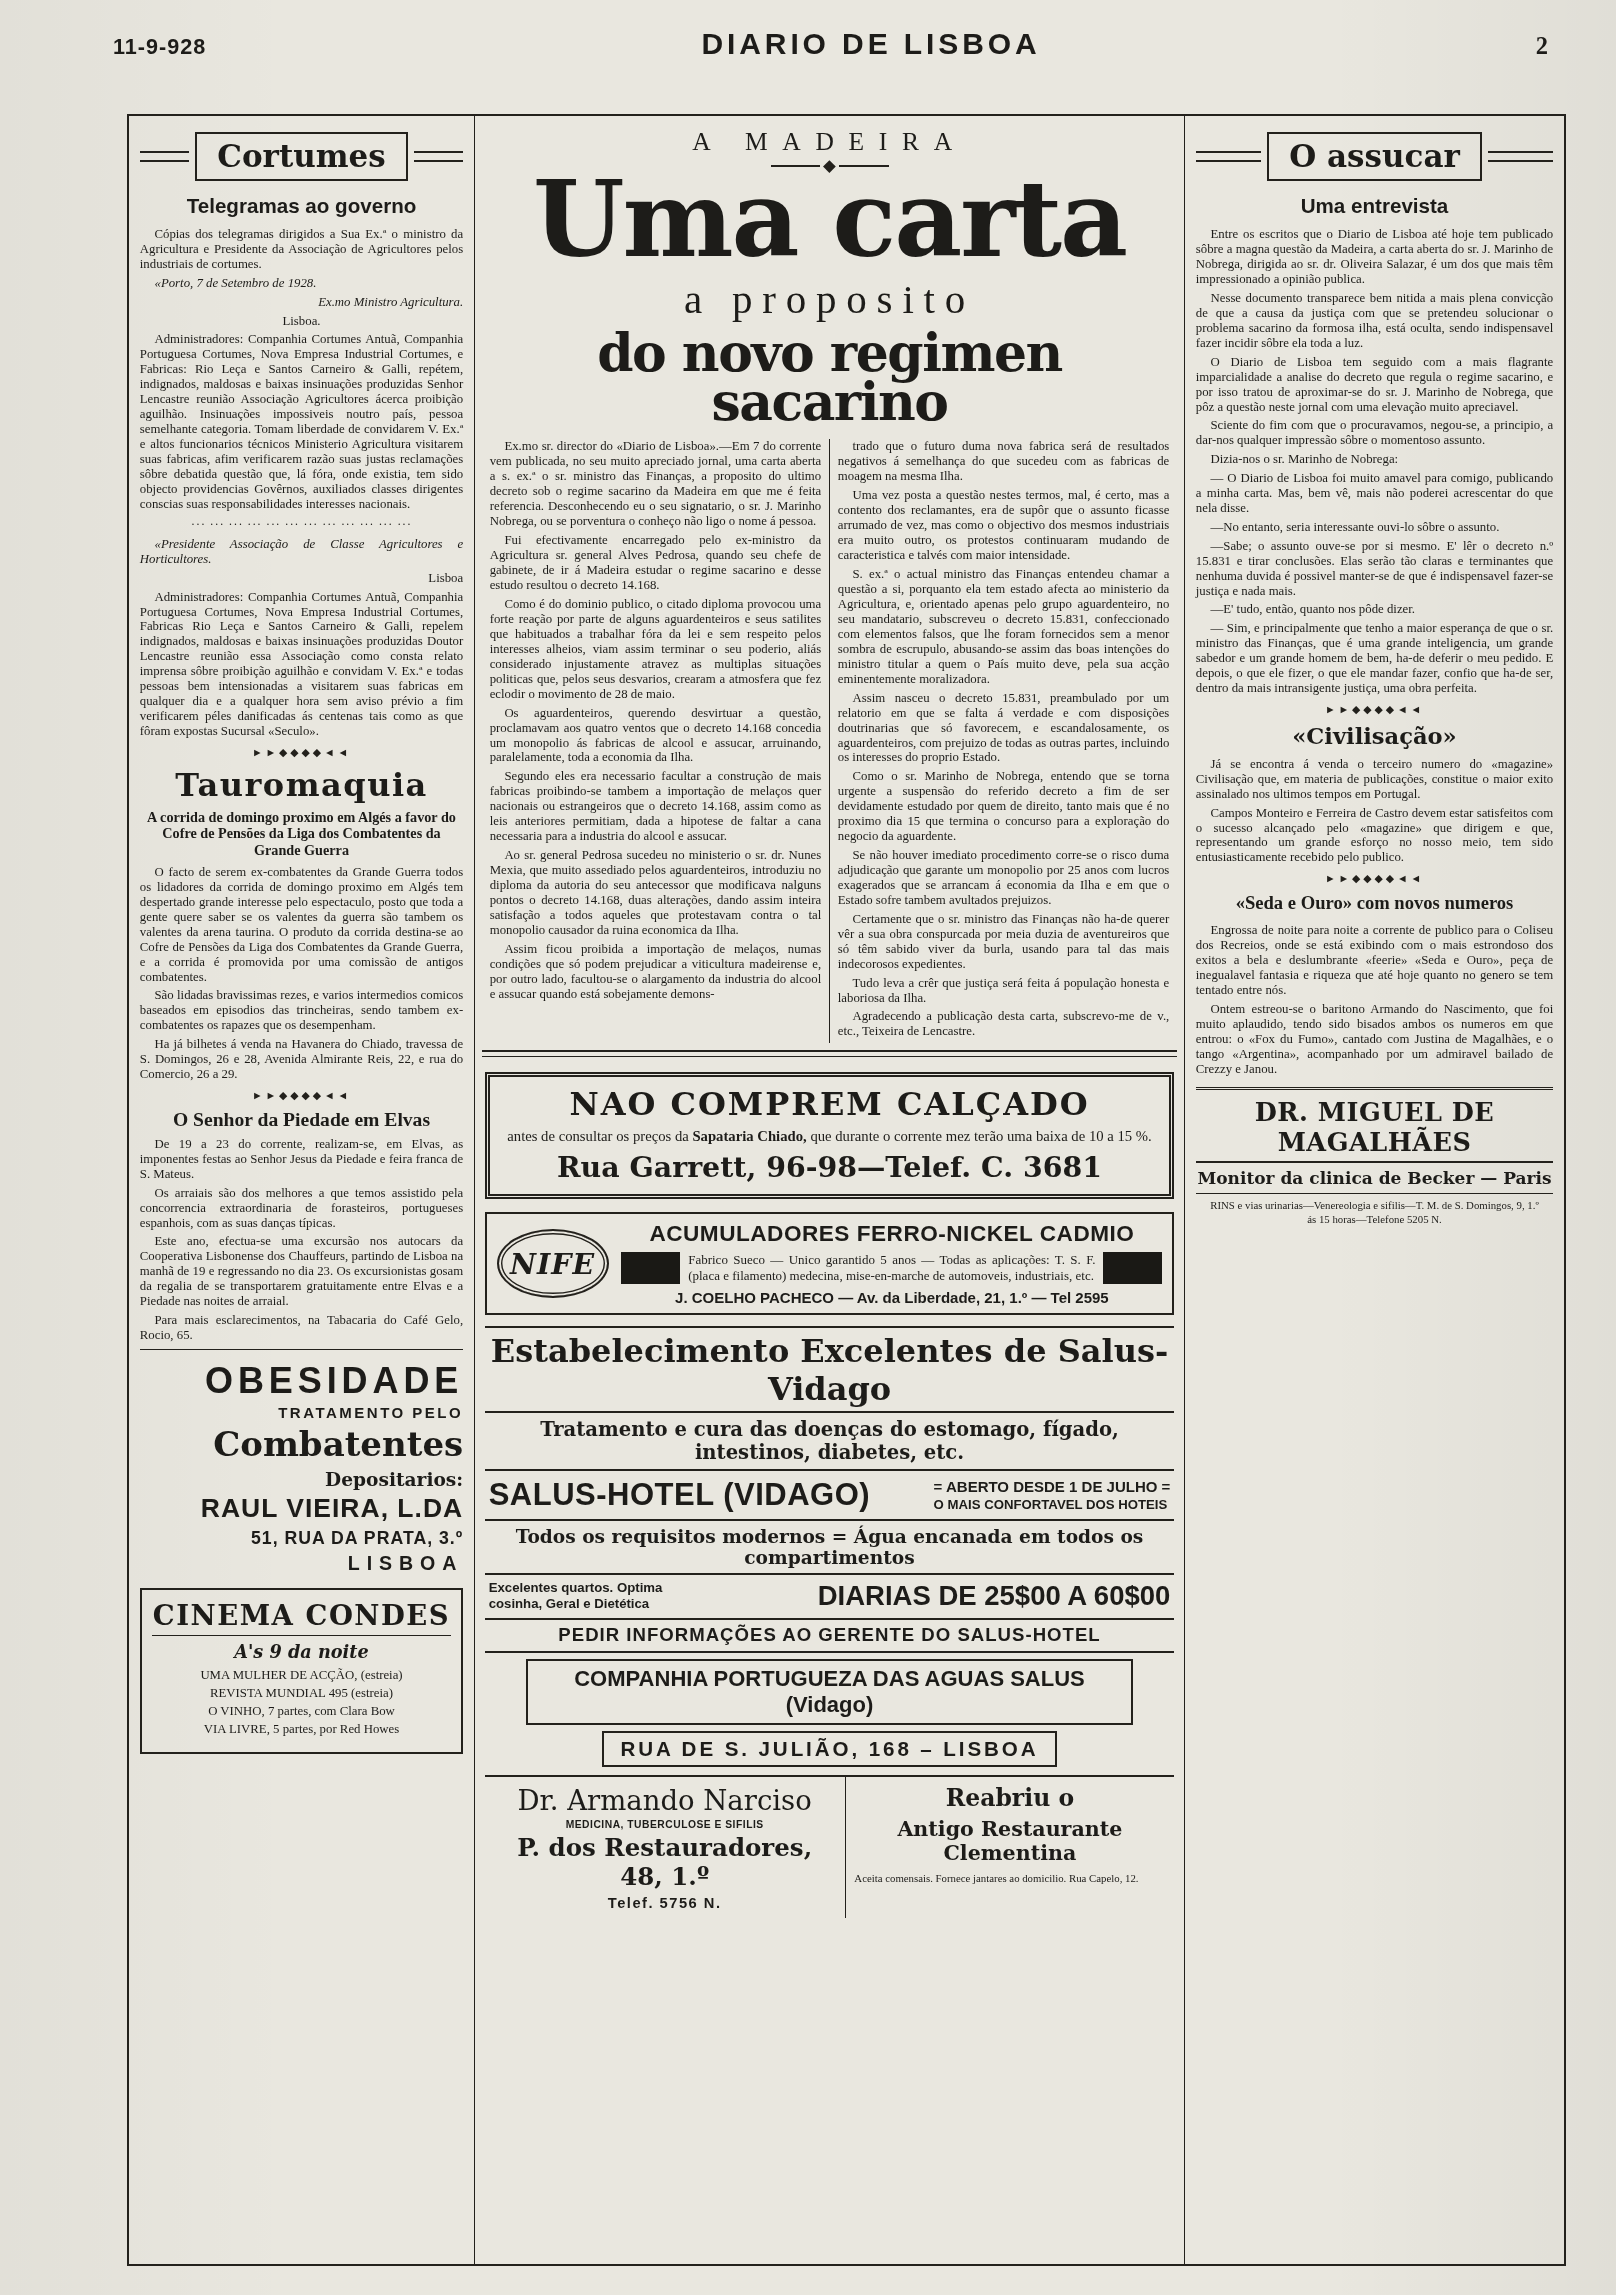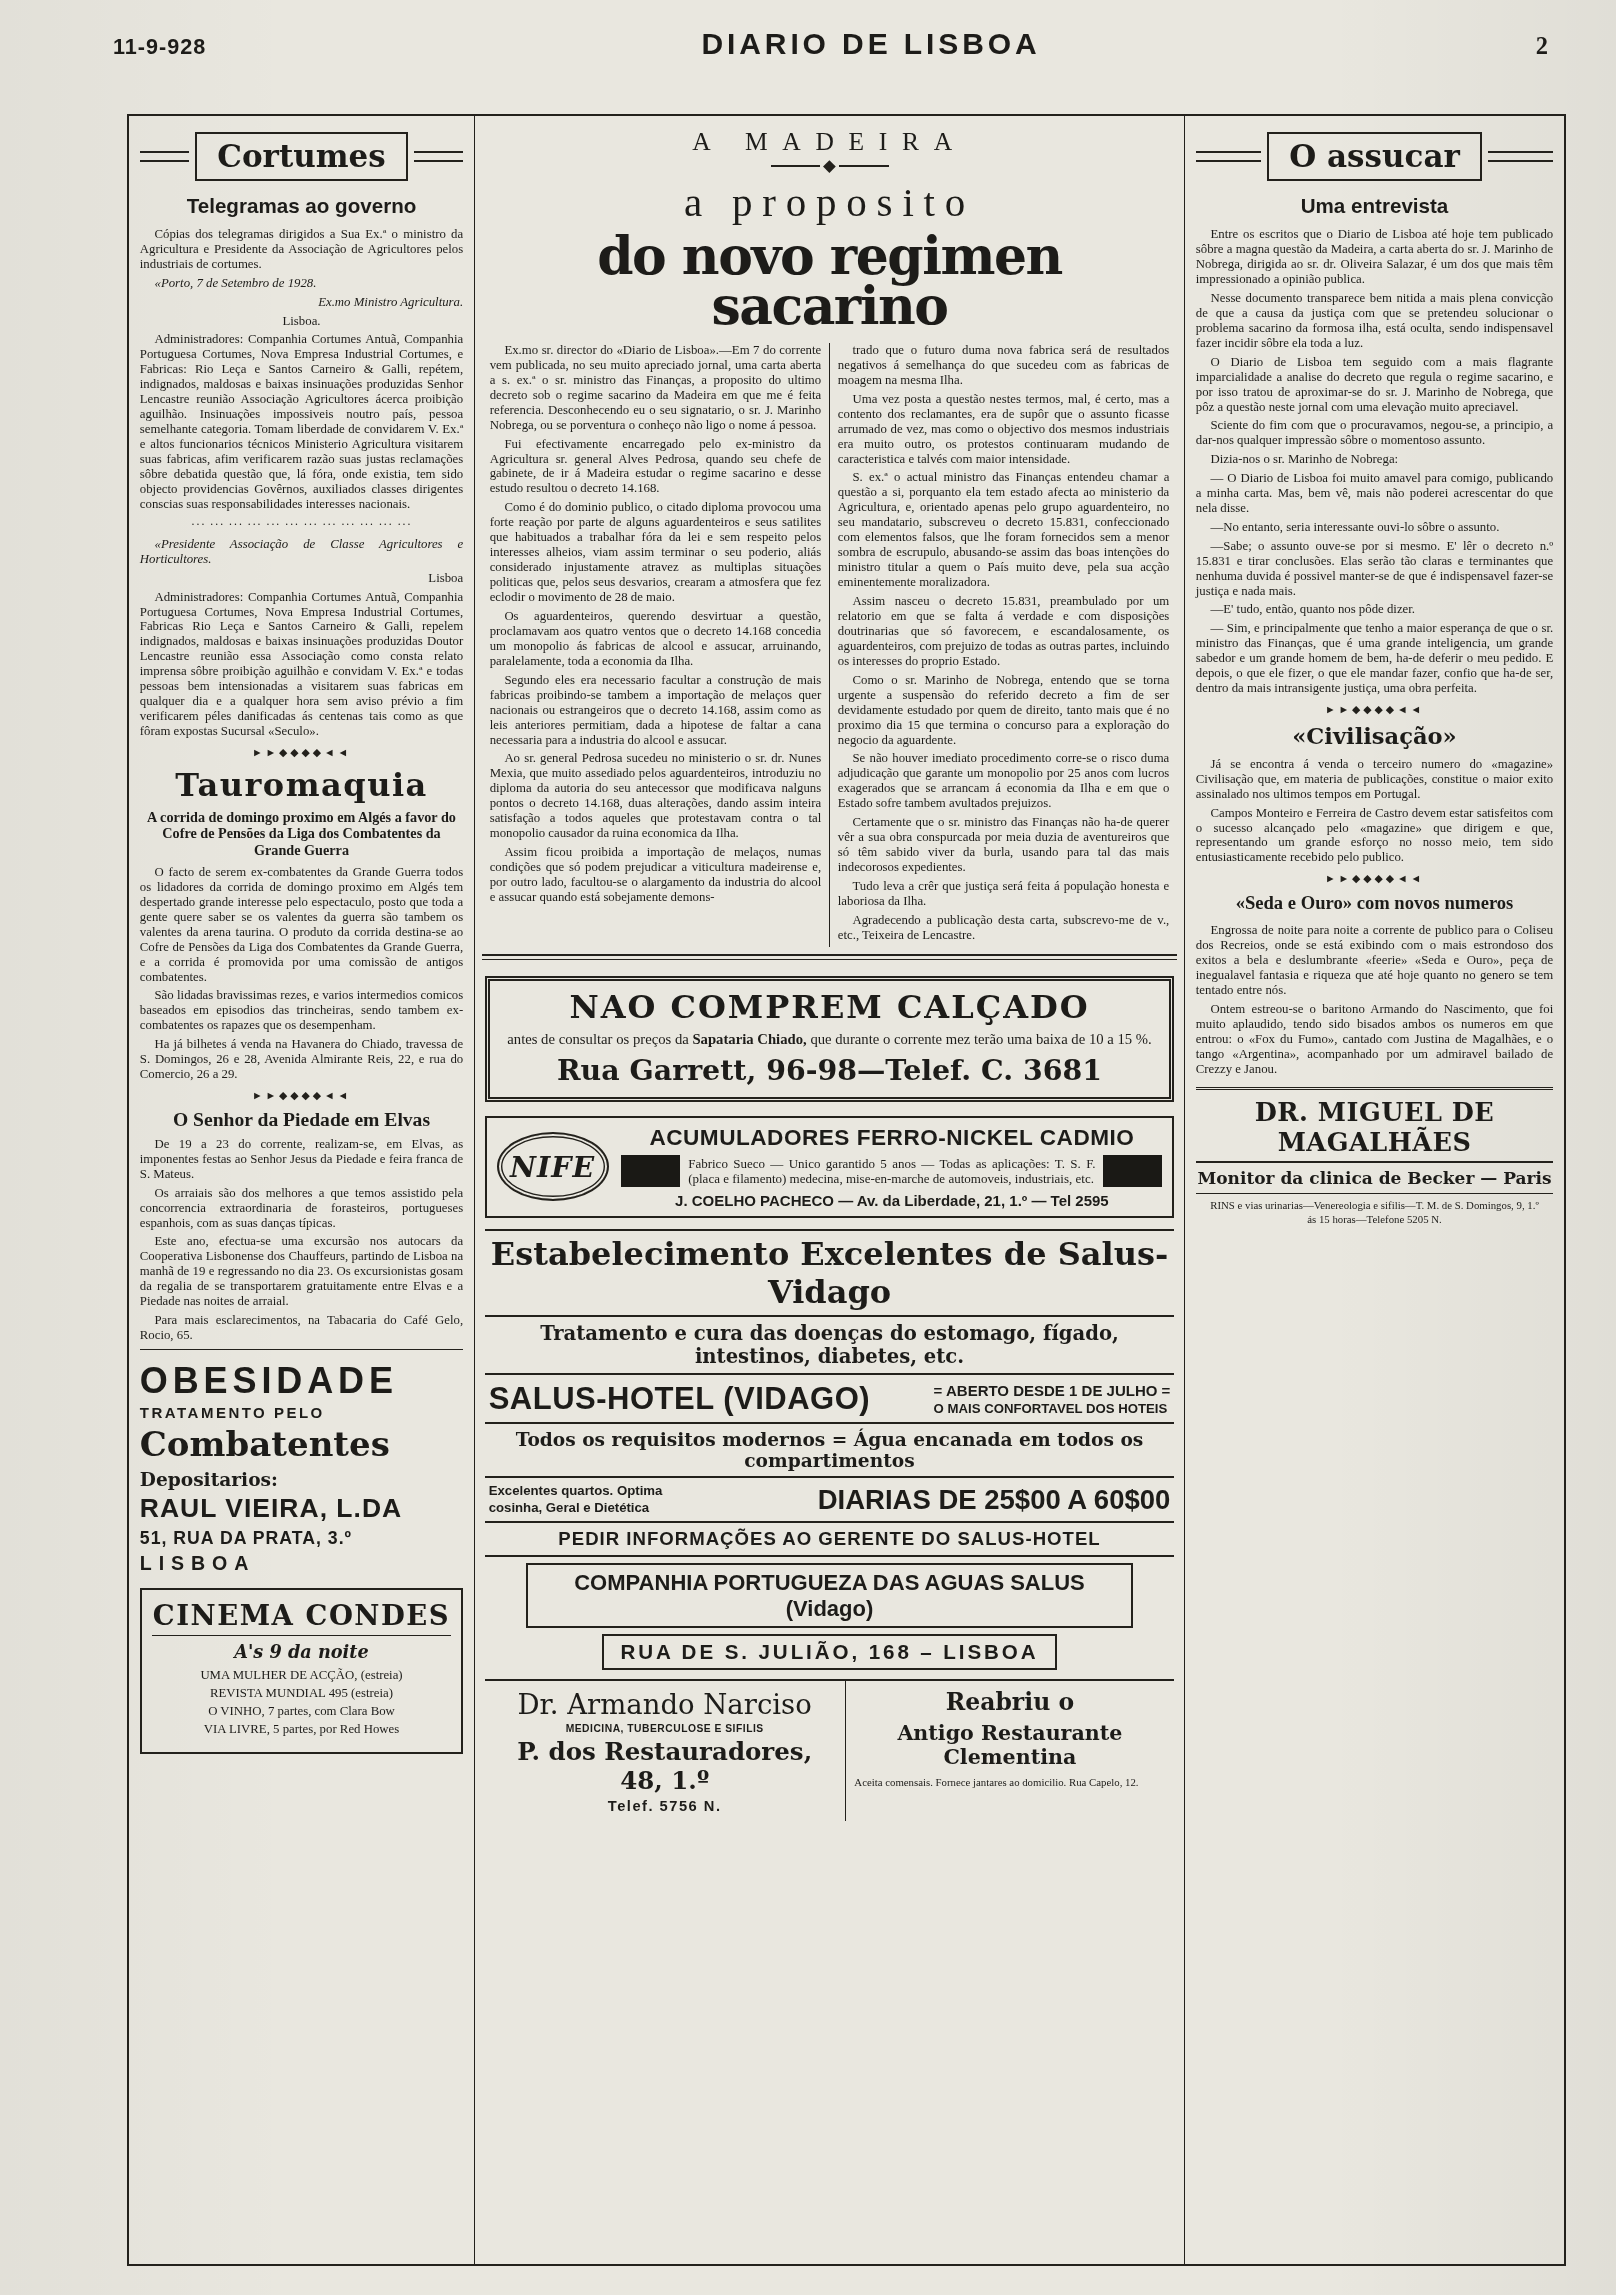--- a/index.html
+++ b/index.html
@@ -33,21 +33,21 @@
   .hr-double { height:3.4px; border-top:2px solid #23211c; border-bottom:1.5px solid #23211c; margin:6.9px 0; }
   
   .box-title { display:flex; align-items:center; gap:5.9px; margin:2.9px 0 12.8px; }
   .box-title .rule { flex:1; height:6.9px; border-top:2.5px solid #23211c; border-bottom:2px solid #23211c; }
   .box-title .word { border:2.5px solid #23211c; padding:3.9px 20.6px 5.9px; font-size:31px; font-weight:bold; font-family:"DejaVu Serif", serif; }
   
   .h-sec { font:bold 20.6px "Liberation Sans", sans-serif; text-align:center; margin:4.9px 0 8.8px; }
   .tauro-title { font:bold 32px "DejaVu Serif", serif; text-align:center; letter-spacing:1.5px; margin:3.9px 0 4.9px; }
   .tauro-sub { font-size:14.2px; font-weight:bold; text-align:center; line-height:1.15; margin:0 0 6.9px; }
   .pied-title { font-size:19.6px; font-weight:bold; text-align:center; margin:2.9px 0 5.9px; }
-  .obes { text-align:left; margin:9.8px 0 4.9px; }
+  .obes { text-align:right; margin:9.8px 0 4.9px; }
   .obes .l1 { font:bold 36px "Liberation Sans", sans-serif; letter-spacing:4.9px; }
   .obes .l2 { font:bold 15px "Liberation Sans", sans-serif; letter-spacing:2.5px; margin-top:2px; }
   .obes .l3 { font:bold 34px "DejaVu Serif", serif; margin-top:2.9px; }
   .obes .l4 { font:bold 18.6px "DejaVu Serif", serif; margin-top:4.9px; }
   .obes .l5 { font:bold 26.5px "Liberation Sans", sans-serif; margin-top:3.9px; letter-spacing:1px; }
   .obes .l6 { font:bold 17.7px "Liberation Sans", sans-serif; margin-top:3.9px; letter-spacing:1px; }
   .obes .l7 { font:bold 19.6px "Liberation Sans", sans-serif; margin-top:2.9px; letter-spacing:6.9px; }
   .obes div { display:block; }
   .cinema { border:2.9px solid #23211c; padding:8.8px 9.8px 11.8px; margin-top:12.8px; text-align:center; }
   .cinema .t  { font:bold 27.5px "DejaVu Serif", serif; letter-spacing:1.5px; border-bottom:1.5px solid #23211c; padding-bottom:3.9px; margin-bottom:4.9px; }
@@ -190,20 +190,21 @@
     </section>
 
     <section class="col col-center">
 
       <div class="kicker">A MADEIRA</div>
       <div class="kick-orn">
         <span class="l"></span>
         <span class="d"></span>
         <span class="l"></span>
       </div>
+      <h2 class="headline">Uma carta</h2>
       <div class="subhead">a proposito</div>
       <h3 class="headline2">do novo regimen sacarino</h3>
 
       <div class="art-cols">
         <div class="art-col">
           <p class="p">Ex.mo sr. director do «Diario de Lisboa».—Em 7 do corrente vem publicada, no seu muito apreciado jornal, uma carta aberta a s. ex.ª o sr. ministro das Finanças, a proposito do ultimo decreto sob o regime sacarino da Madeira em que me é feita referencia. Desconhecendo eu o seu signatario, o sr. J. Marinho Nobrega, ou se porventura o conheço não ligo o nome á pessoa.</p>
           <p class="p">Fui efectivamente encarregado pelo ex-ministro da Agricultura sr. general Alves Pedrosa, quando seu chefe de gabinete, de ir á Madeira estudar o regime sacarino e desse estudo resultou o decreto 14.168.</p>
           <p class="p">Como é do dominio publico, o citado diploma provocou uma forte reação por parte de alguns aguardenteiros e seus satilites que habituados a trabalhar fóra da lei e sem respeito pelos interesses alheios, viam assim terminar o seu poderio, aliás considerado injustamente atravez as multiplas situações politicas que, pelos seus desvarios, crearam a atmosfera que fez eclodir o movimento de 28 de maio.</p>
           <p class="p">Os aguardenteiros, querendo desvirtuar a questão, proclamavam aos quatro ventos que o decreto 14.168 concedia um monopolio ás fabricas de alcool e assucar, arruinando, paralelamente, toda a economia da Ilha.</p>
           <p class="p">Segundo eles era necessario facultar a construção de mais fabricas proibindo-se tambem a importação de melaços quer nacionais ou estrangeiros que o decreto 14.168, assim como as leis anteriores permitiam, dada a hipotese de faltar a cana necessaria para a industria do alcool e assucar.</p>

